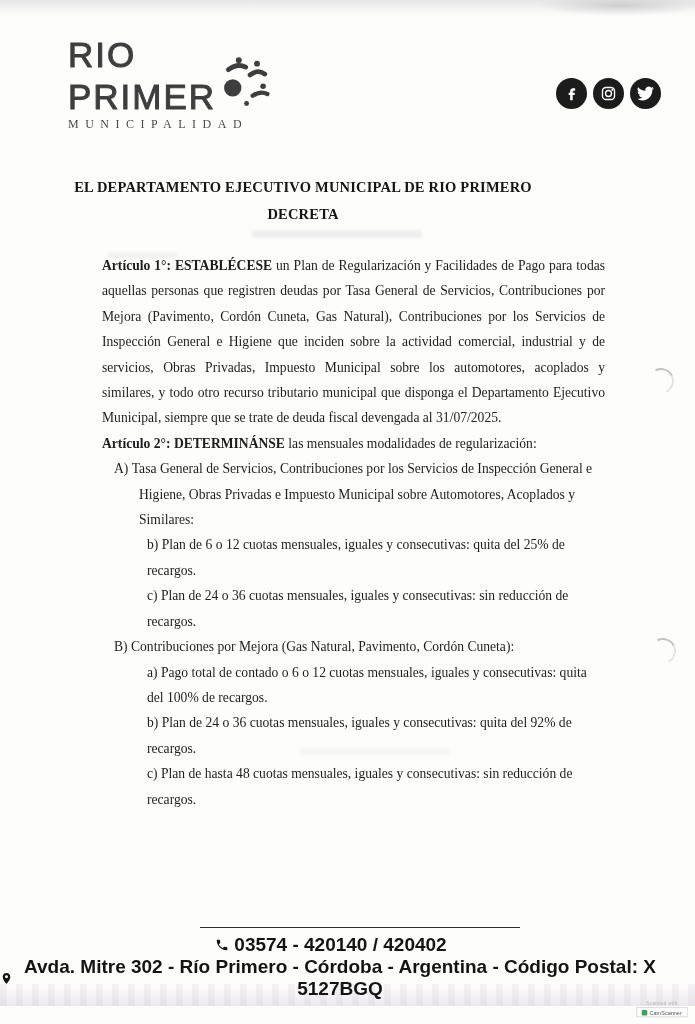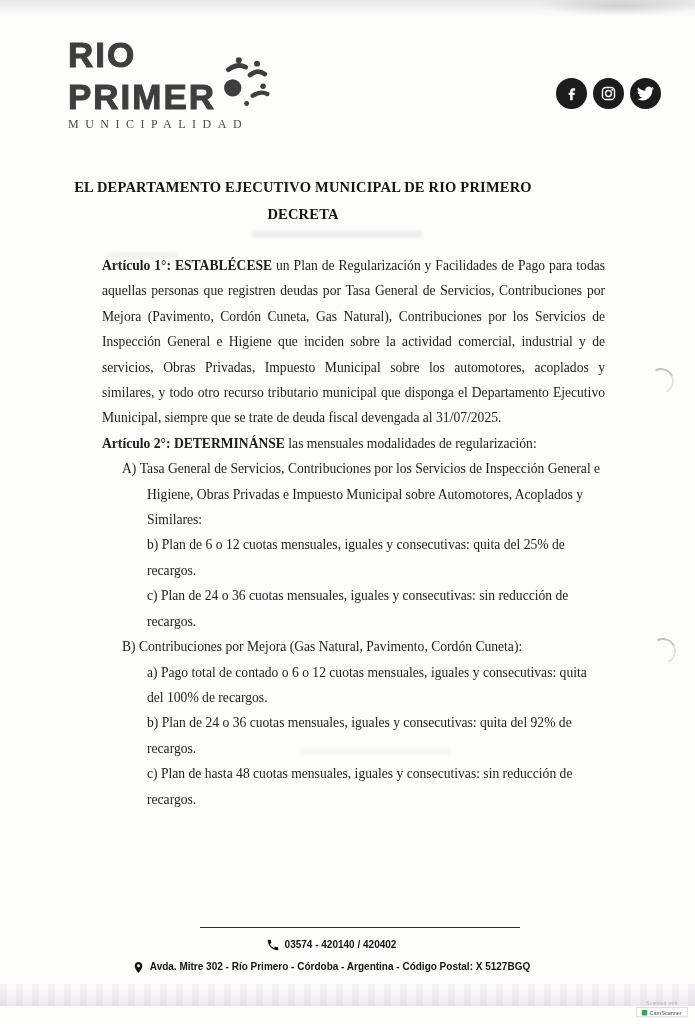--- a/index.html
+++ b/index.html
@@ -39,42 +39,42 @@
     position: absolute; background: #9a98a0; opacity: .14; filter: blur(1.4px);
     border-radius: 3px;
   }
   .g1 { left: 252px; top: 230px; width: 170px; height: 8px; }
   .g2 { left: 108px; top: 252px; width: 70px;  height: 7px; opacity: .10; }
   .g3 { left: 436px; top: 472px; width: 120px; height: 7px; opacity: .08; }
   .g4 { left: 300px; top: 748px; width: 150px; height: 7px; opacity: .07; }
 
   
   .logo { position: absolute; left: 68px; top: 40px; color: #3e3e3e; }
-  .logo-words { font-family: "Liberation Sans", sans-serif; font-weight: 700; font-size: 35px; letter-spacing: 2px; line-height: .83; -webkit-text-stroke: 1px #3e3e3e; }
+  .logo-words { font-family: "Liberation Sans", sans-serif; font-weight: 400; font-size: 35px; letter-spacing: 2px; line-height: .83; -webkit-text-stroke: 1px #3e3e3e; }
   .logo-row2 { display: flex; align-items: flex-end; }
   .logo-burst { margin-left: 2px; margin-top: -16px; }
   .logo-muni { font-family: Liberation Serif, serif; font-weight: 400; font-size: 12px; letter-spacing: 6.5px; margin-top: 6px; color: #4a4a4a; }
 
   .social { position: absolute; left: 556px; top: 78px; display: flex; gap: 6px; }
   .social-circle { width: 31px; height: 31px; border-radius: 50%; background: #1c1c1c; display: flex; align-items: center; justify-content: center; }
   .social-circle svg { display: block; }
 
   
   .title { position: absolute; left: 0; top: 174px; width: 606px; text-align: center; font-weight: 700; font-size: 14.5px; line-height: 27px; letter-spacing: .2px; color: #151515; }
   .body { position: absolute; left: 102px; top: 253px; width: 503px; font-size: 13.6px; line-height: 25.4px; }
   .para { text-align: justify; }
   .body b { font-weight: 700; }
-  .section { margin-left: 20px; padding-left: 25px; text-indent: -25px; text-align: left; }
+  .section { margin-left: 12px; padding-left: 25px; text-indent: -25px; text-align: left; }
   .sub-item { margin-left: 45px; text-align: left; }
 
   
   .footer-divider { position: absolute; left: 200px; top: 927px; width: 320px; height: 0; border-top: 1.6px solid #2c2c2c; }
   .footer { position: absolute; left: 0; top: 934px; width: 662px; text-align: center;
     font-family: "Liberation Sans", sans-serif; font-weight: 700; color: #141414; }
-  .footer-line { font-size: 10px; line-height: 22px; display: flex; justify-content: center; align-items: center; gap: 5px; }
+  .footer-line { font-size: 19px; line-height: 22px; display: flex; justify-content: center; align-items: center; gap: 5px; }
   .footer-line svg { flex: 0 0 auto; }
 
   
   .cs-badge { position: absolute; left: 634px; top: 1000px; width: 56px; text-align: center;
     font-family: "Liberation Sans", sans-serif; transform: scale(.92); }
   .cs-top { font-size: 5px; color: #b5b5b5; letter-spacing: .3px; }
   .cs-box { margin-top: 1px; background: #ffffff; border: .5px solid #d8d8d8; color: #555;
     font-size: 6px; padding: 1.5px 0; display: flex; align-items: center; justify-content: center; gap: 2px; }
   .cs-dot { width: 6px; height: 6px; background: #3aa35a; display: inline-block; border-radius: 1px; }
 </style>

